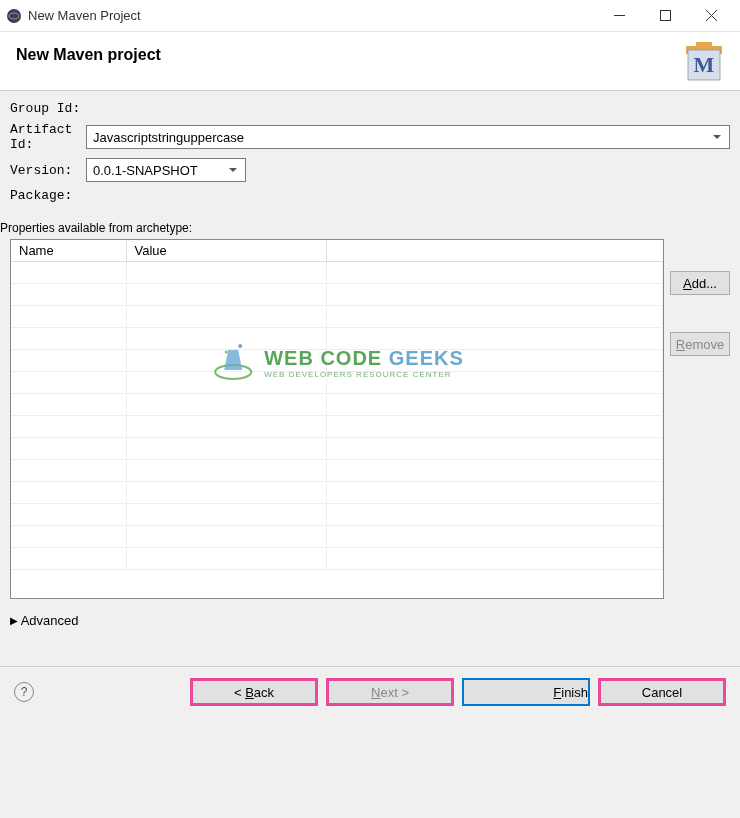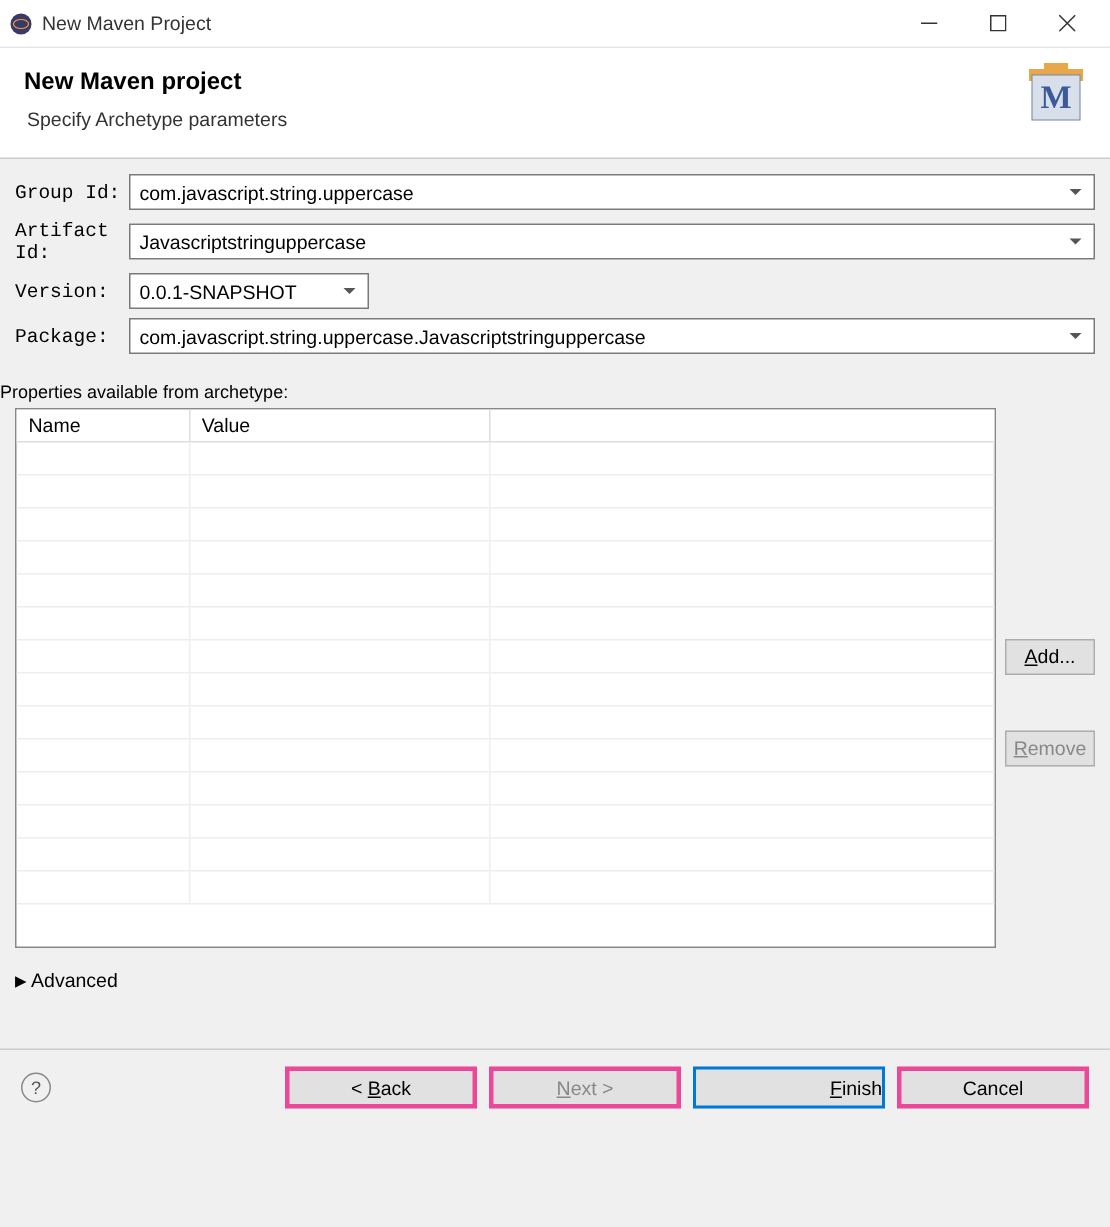--- a/index.html
+++ b/index.html
@@ -83,21 +83,20 @@
       flex: 0 0 160px;
     }
     .props-label {
       padding: 6px 10px 4px 0;
       font-size: 12px;
     }
     .props-area {
       display: flex;
       padding: 0 10px;
       gap: 6px;
-      align-items: center;
     }
     .props-table {
       flex: 1;
       border: 1px solid #888;
       background: #fff;
       height: 360px;
       overflow: hidden;
       position: relative;
     }
     .props-table table {
@@ -211,55 +210,48 @@
       <svg viewBox="0 0 11 11">
           <line x1="0" y1="0" x2="11" y2="11" stroke="#333" stroke-width="1"></line>
           <line x1="11" y1="0" x2="0" y2="11" stroke="#333" stroke-width="1"></line>
         </svg>
     </div>
   </div>
 </div>
 
 <div class="header-panel">
   <div class="header-title">New Maven project</div>
-  <div class="header-sub">Specify Archetype parameters</div>
   <div class="header-icon">
     <svg viewBox="0 0 44 44">
       <path d="M4 6 L40 6 L40 14 L4 14 Z" fill="#e8a74a"></path>
       <path d="M14 6 L14 2 L30 2 L30 6" fill="#e8a74a"></path>
       <rect x="6" y="10" width="32" height="30" fill="#d8dfea" stroke="#7a8aa5" stroke-width="0.7"></rect>
       <text x="22" y="32" font-family="serif" font-size="22" font-weight="bold" fill="#3a5a9a" text-anchor="middle">M</text>
     </svg>
   </div>
 </div>
 
 <div class="form-area">
   <div class="form-row">
     <div class="form-label">Group Id:</div>
-    <div class="combo">
-        <span>com.javascript.string.uppercase</span>
-      </div>
   </div>
   <div class="form-row">
     <div class="form-label">Artifact Id:</div>
     <div class="combo">
         <span>Javascriptstringuppercase</span>
       </div>
   </div>
   <div class="form-row">
     <div class="form-label">Version:</div>
     <div class="drop combo">
         <span>0.0.1-SNAPSHOT</span>
       </div>
   </div>
   <div class="form-row">
     <div class="form-label">Package:</div>
-    <div class="combo">
-        <span>com.javascript.string.uppercase.Javascriptstringuppercase</span>
-      </div>
   </div>
 </div>
 
 <div class="props-label">Properties available from archetype:</div>
 
 <div class="props-area">
   <div class="props-table">
     <table>
       <thead>
         <tr>
@@ -334,20 +326,32 @@
             <td></td>
             <td></td>
           </tr>
         <tr>
             <td></td>
             <td></td>
             <td></td>
           </tr>
       </tbody>
     </table>
+    <div class="wm">
+      <svg width="46" height="46" viewBox="0 0 46 46">
+        <ellipse cx="23" cy="32" rx="18" ry="7" fill="none" stroke="#6ab55a" stroke-width="2"></ellipse>
+        <path d="M14 30 L32 30 L28 10 L18 10 Z" fill="#5aa0cc" opacity="0.8"></path>
+        <circle cx="30" cy="6" r="2" fill="#5aa0cc"></circle>
+        <circle cx="16" cy="12" r="1.5" fill="#6ab55a"></circle>
+      </svg>
+      <div class="wm-text">
+        <div class="wm-line1"><span class="w">WEB CODE </span><span class="g">GEEKS</span></div>
+        <div class="wm-line2">WEB DEVELOPERS RESOURCE CENTER</div>
+      </div>
+    </div>
   </div>
   <div class="props-btns">
     <div class="side-btn">
         <span><u>A</u>dd...</span>
       </div>
     <div class="side-btn disabled">
         <span><u>R</u>emove</span>
       </div>
   </div>
 </div>

